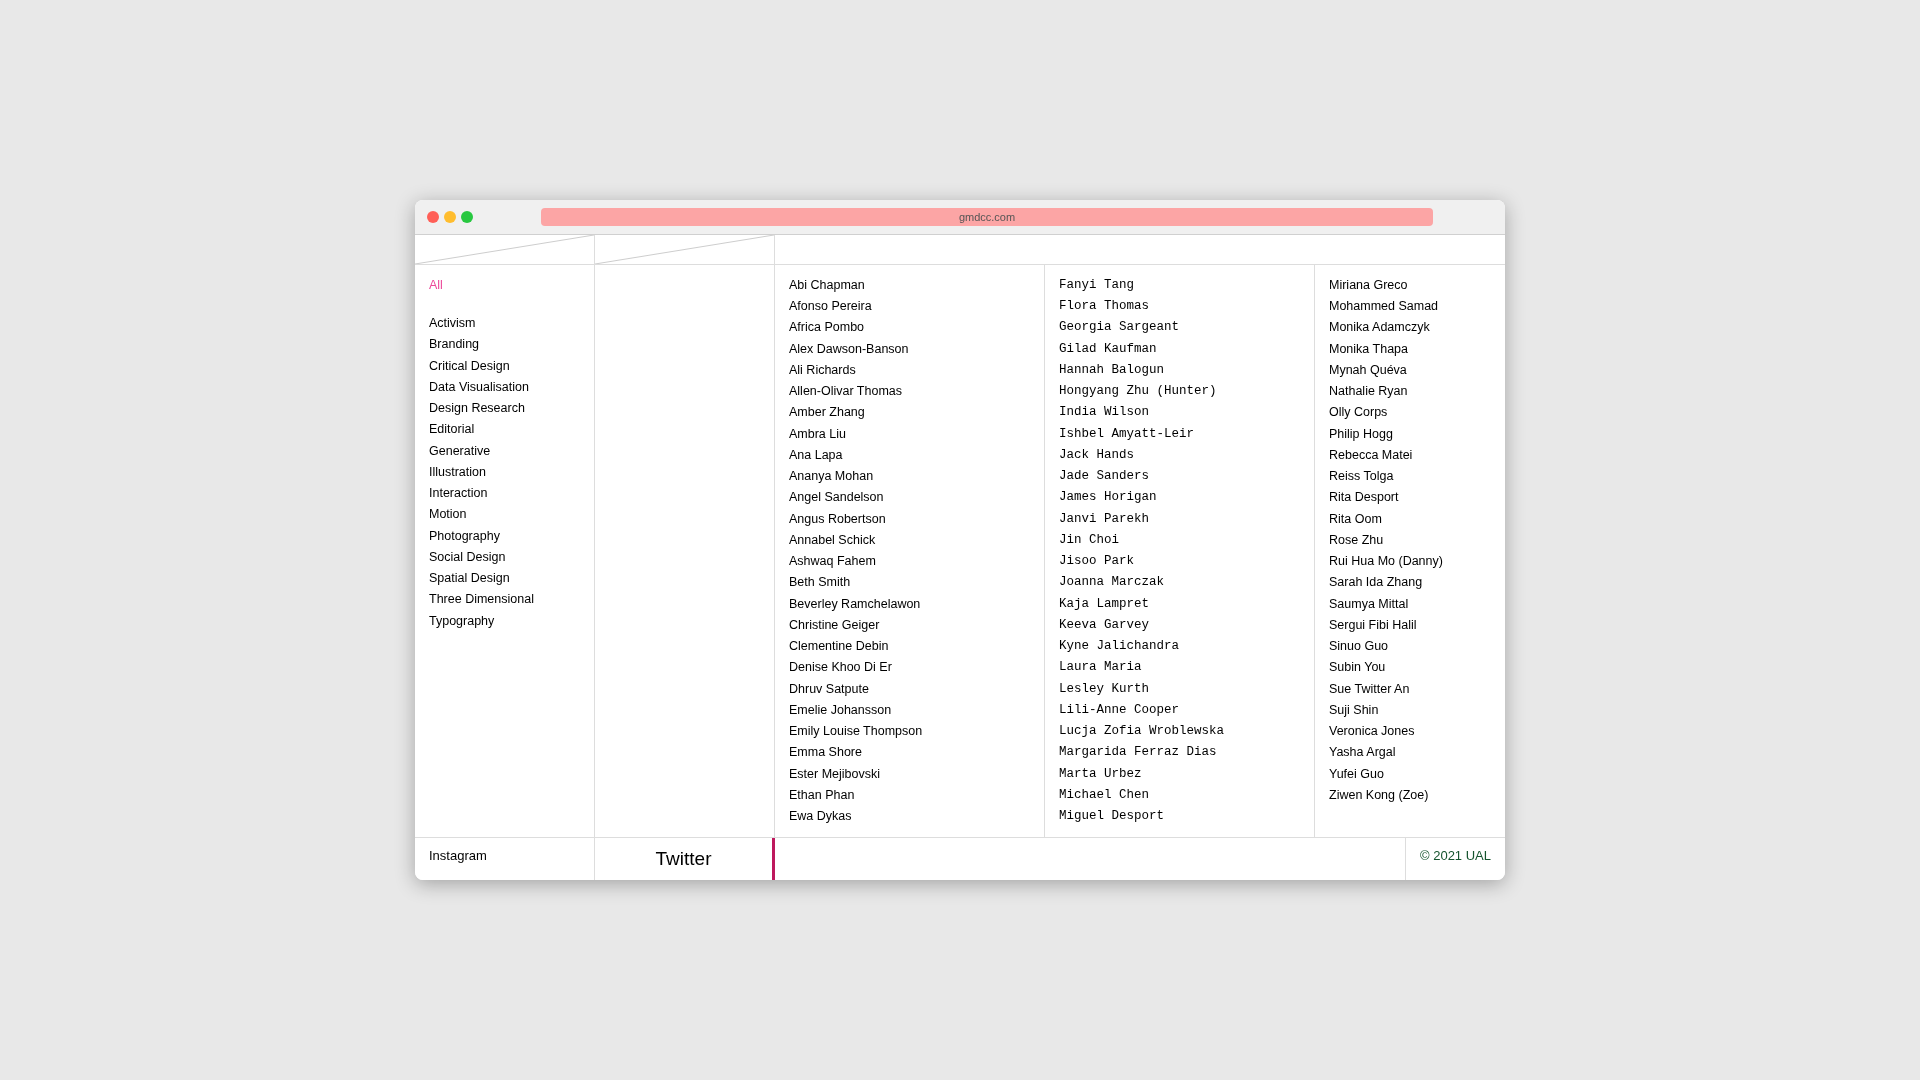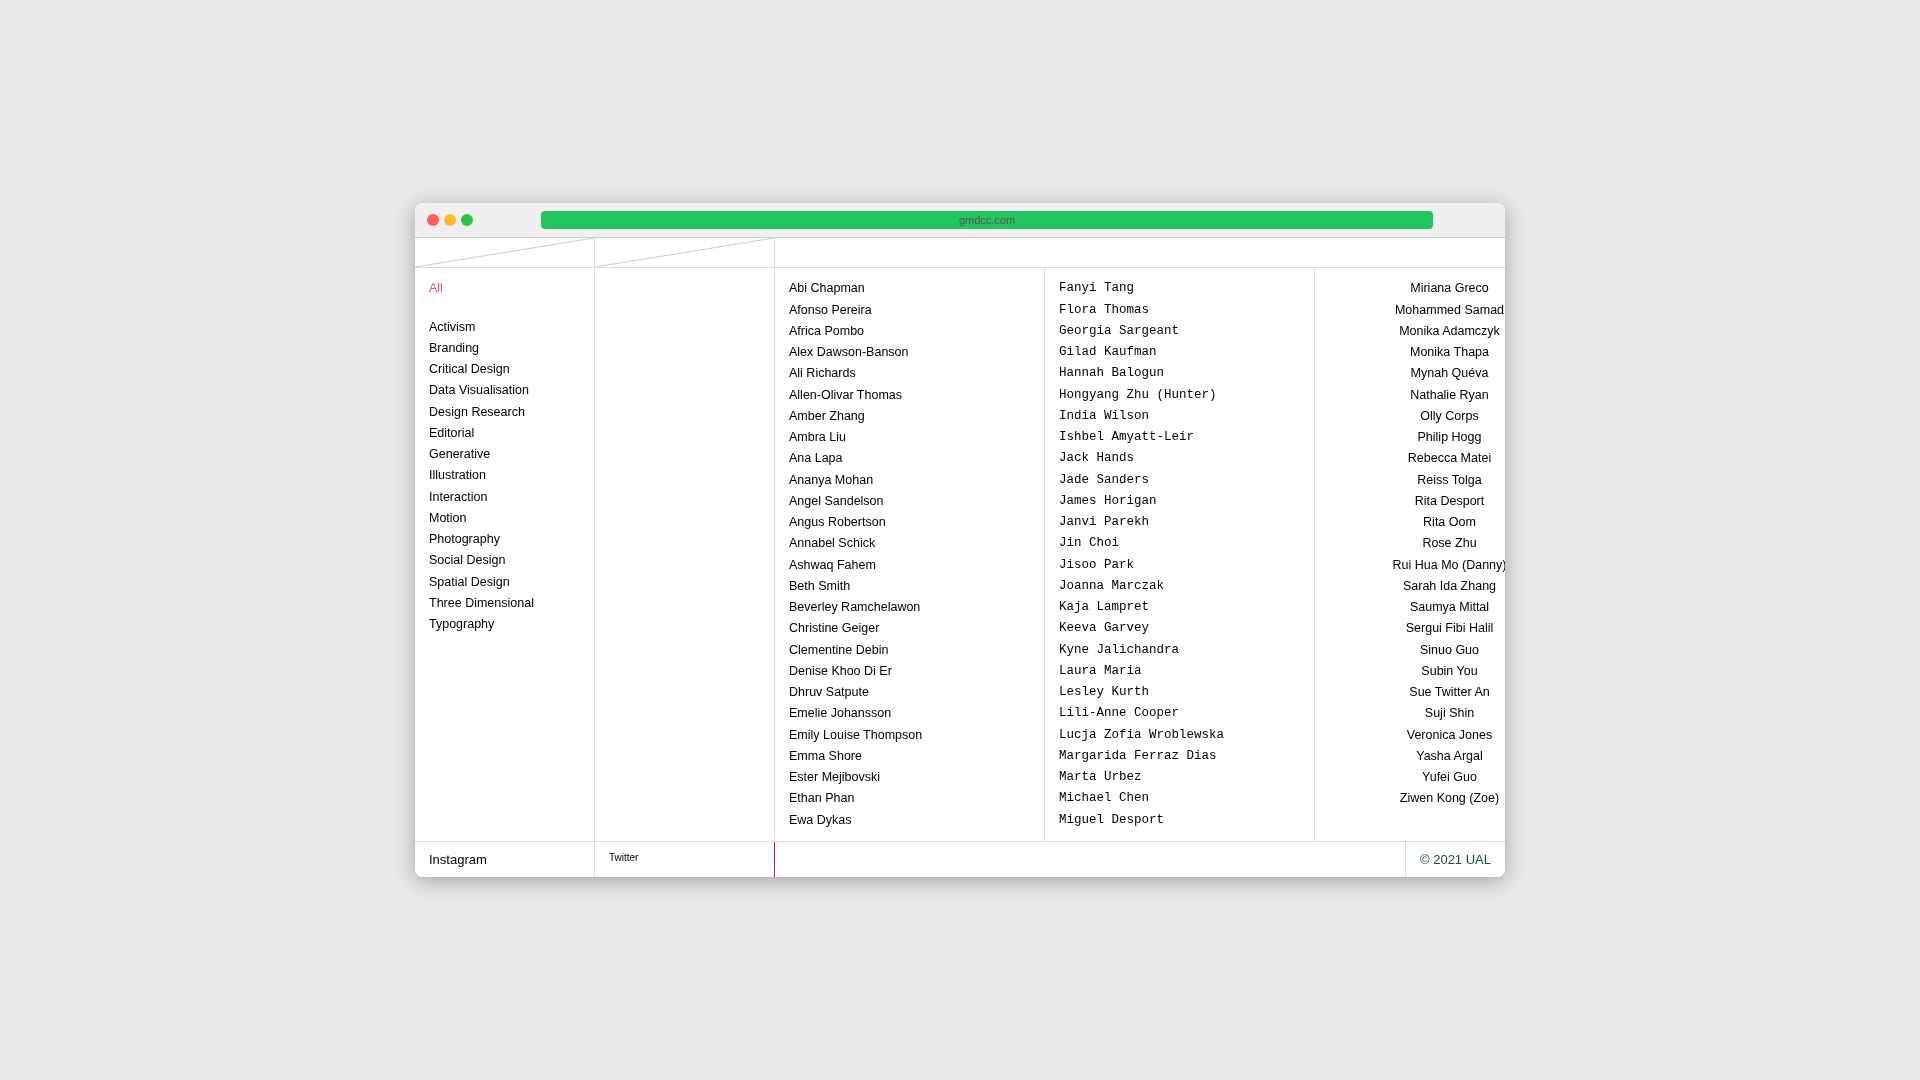--- a/index.html
+++ b/index.html
@@ -45,21 +45,21 @@
       height: 12px;
       border-radius: 50%;
     }
 
     .tl-close { background: #ff5f57; }
     .tl-minimize { background: #ffbd2e; }
     .tl-maximize { background: #28c840; }
 
     .url-bar {
       flex: 1;
-      background: #22c55e;
+      background: #fca5a5;
       border-radius: 4px;
       padding: 3px 8px;
       font-size: 11px;
       color: #555;
       text-align: center;
       margin: 0 60px;
     }
 
     .site-content {
       background: #ffffff;
@@ -233,21 +233,21 @@
           <li>Lesley Kurth</li>
           <li>Lili-Anne Cooper</li>
           <li>Lucja Zofia Wroblewska</li>
           <li>Margarida Ferraz Dias</li>
           <li>Marta Urbez</li>
           <li>Michael Chen</li>
           <li>Miguel Desport</li>
         </ul>
       </div>
 
-      <div style="border-right: 1px solid #eab308; padding: 10px 14px; text-align: center;">
+      <div style="border-right: 6px solid #eab308; padding: 10px 14px;">
         <ul class="name-list">
           <li>Miriana Greco</li>
           <li>Mohammed Samad</li>
           <li>Monika Adamczyk</li>
           <li>Monika Thapa</li>
           <li>Mynah Quéva</li>
           <li>Nathalie Ryan</li>
           <li>Olly Corps</li>
           <li>Philip Hogg</li>
           <li>Rebecca Matei</li>
@@ -268,19 +268,19 @@
           <li>Yufei Guo</li>
           <li>Ziwen Kong (Zoe)</li>
         </ul>
       </div>
 
       <div style="min-height: 500px;"></div>
     </div>
 
     <div style="display: grid; grid-template-columns: 180px 180px 1fr auto;">
       <div style="padding: 10px 14px; border-right: 1px solid #ddd; font-size: 13px;">Instagram</div>
-      <div style="padding: 10px 14px; border-right: 1px solid #be185d; font-size: 10px;">Twitter</div>
+      <div style="padding: 10px 14px; border-right: 3px solid #be185d; font-size: 19px; text-align: center;">Twitter</div>
       <div style="border-right: 1px solid #ddd;"></div>
       <div style="padding: 10px 14px; font-size: 13px; color: #14532d;">© 2021 UAL</div>
     </div>
 
   </div>
 </div>
 
 </body></html>

